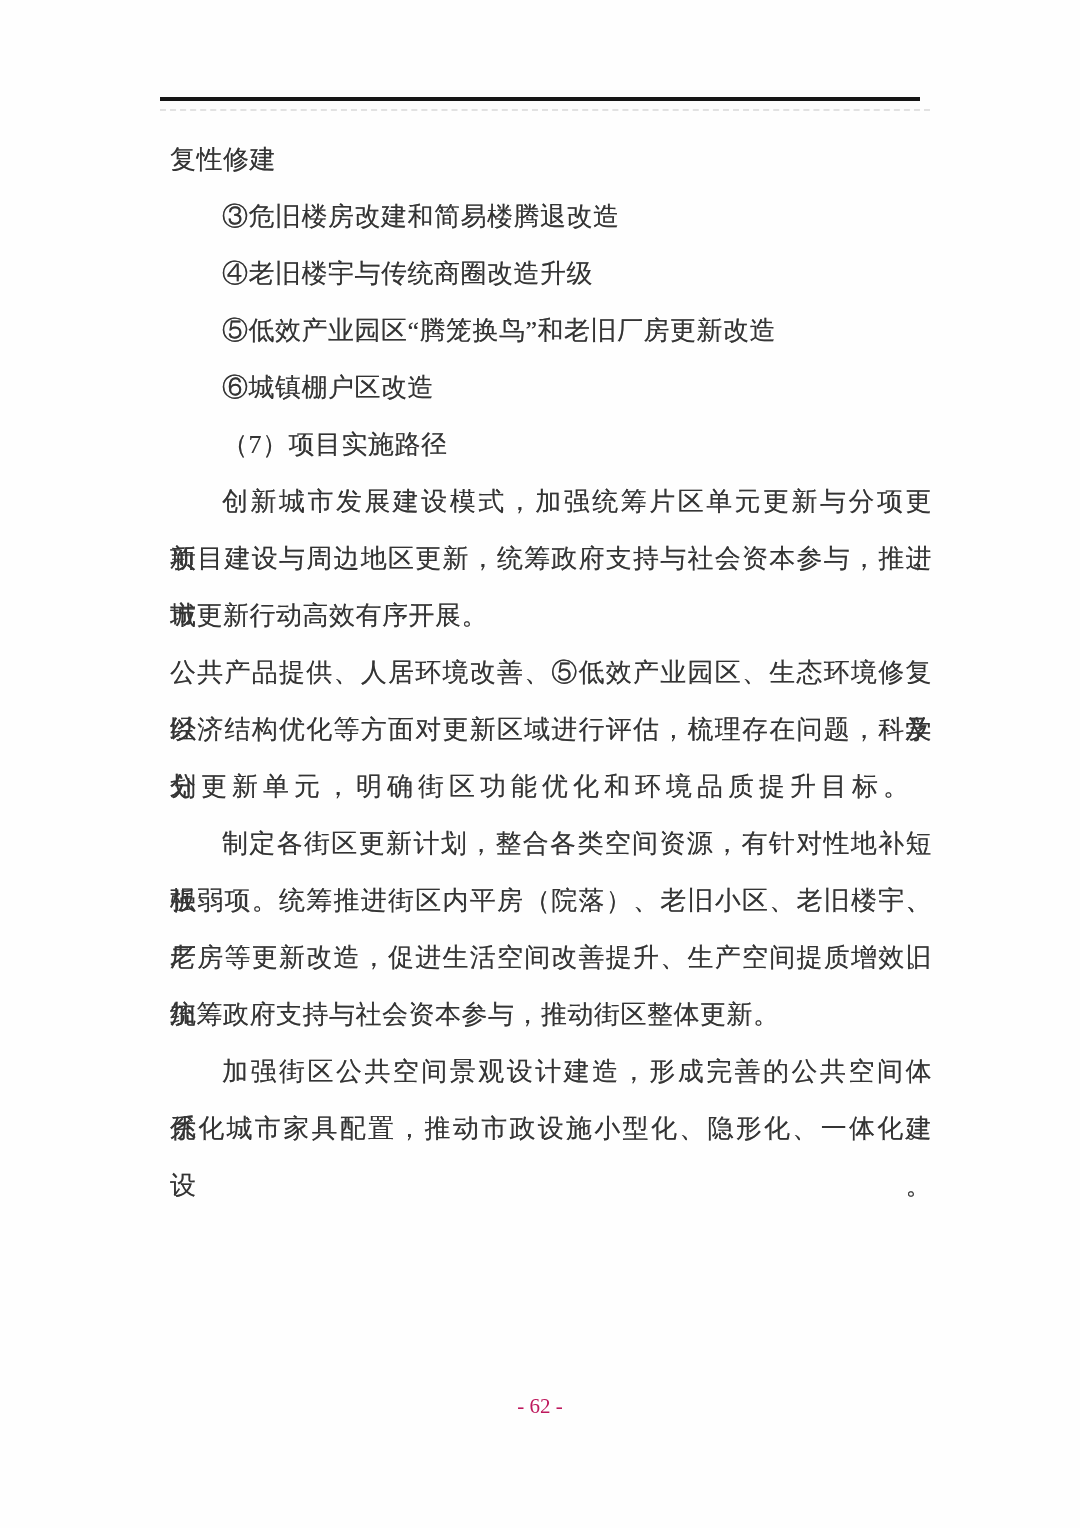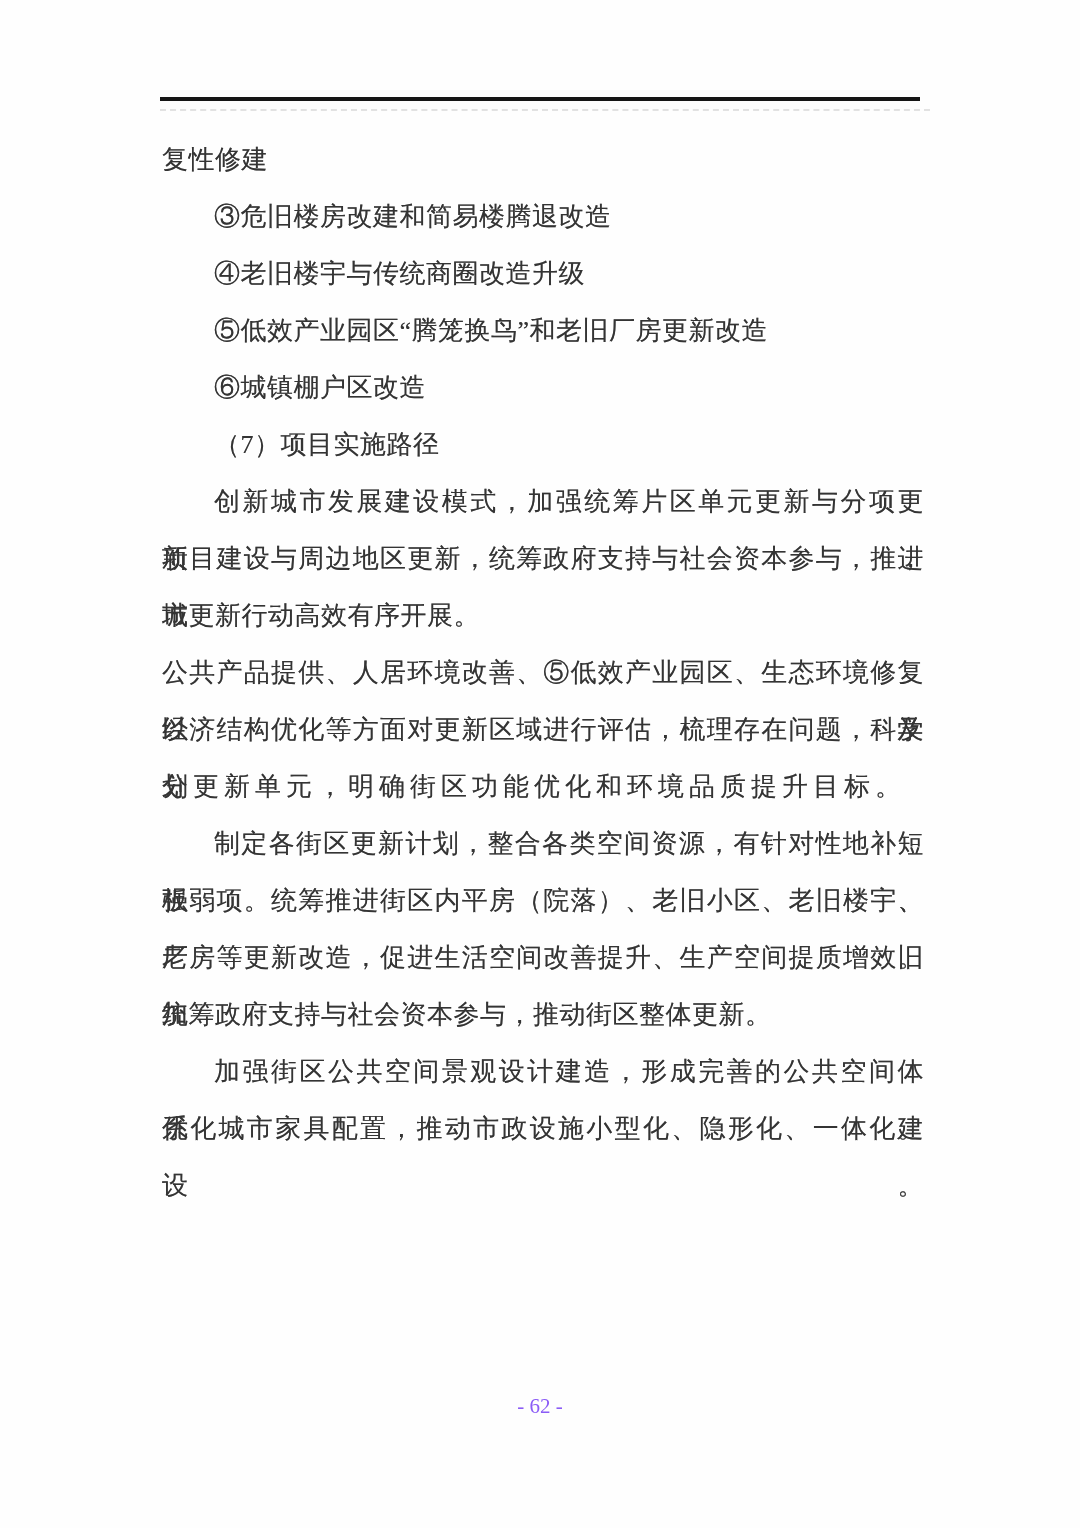--- a/index.html
+++ b/index.html
@@ -28,21 +28,21 @@
   .header-rule-ghost {
     position: absolute;
     left: 160px;
     top: 109px;
     width: 770px;
     height: 0;
     border-top: 2px dashed #e2e2e2;
   }
   .doc-body {
     position: absolute;
-    left: 162px;
+    left: 170px;
     top: 131px;
     width: 762px;
   }
   .line {
     height: 57px;
     line-height: 57px;
     font-size: 26px;
     letter-spacing: 0.5px;
     color: #343434;
     text-shadow: 0 0 0.6px rgba(60,60,60,0.55);
@@ -61,21 +61,21 @@
     letter-spacing: 5px;
   }
   .page-number {
     position: absolute;
     left: 0;
     top: 1392px;
     width: 100%;
     text-align: center;
     font-size: 21px;
     line-height: 28px;
-    color: #8b5cf6;
+    color: #be185d;
   }
 </style>
 </head>
 <body>
 
 <div class="page">
 
   <div class="header-rule"></div>
   <div class="header-rule-ghost"></div>
 

